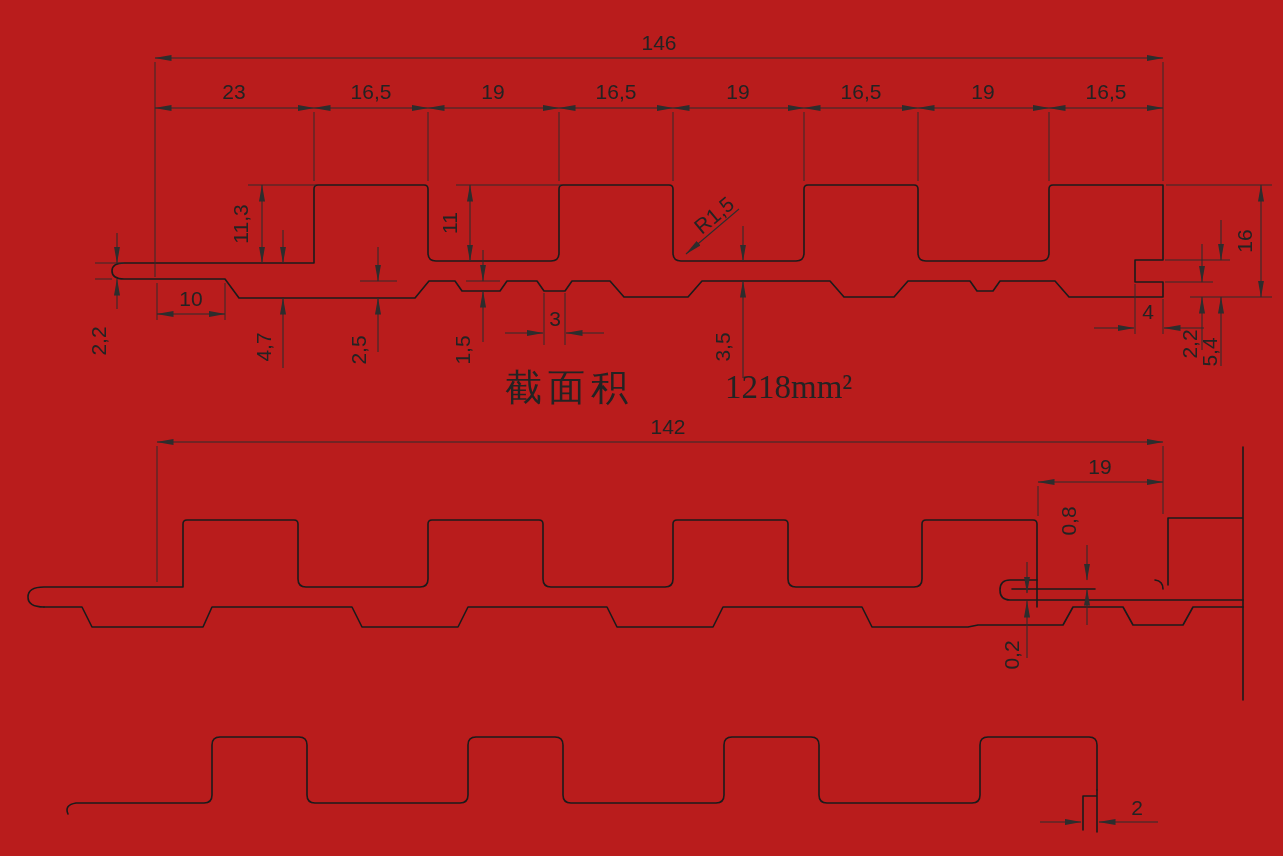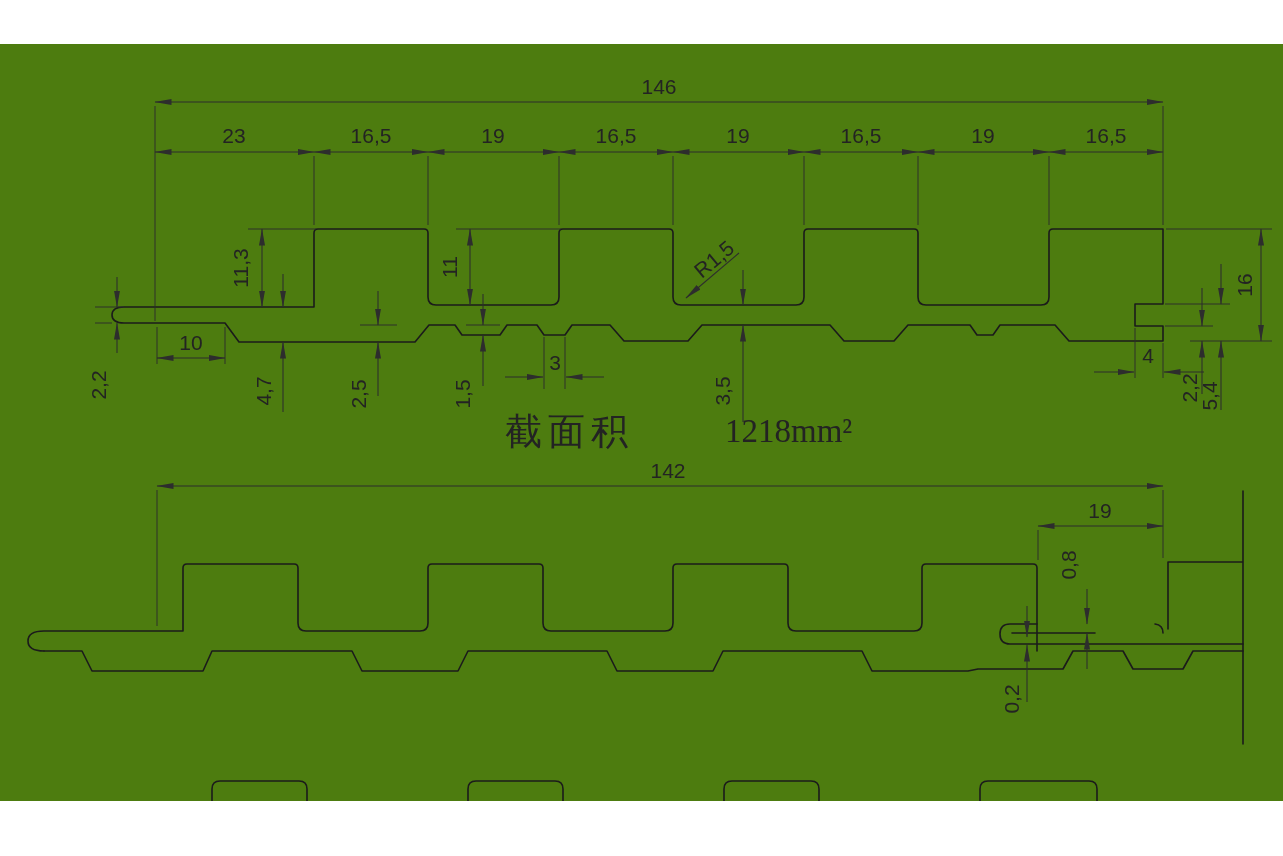--- a/index.html
+++ b/index.html
@@ -1,16 +1,16 @@
 <!DOCTYPE html>
 <html><head>
 <meta charset="utf-8">
 <style>
   html,body{margin:0;padding:0;background:#ffffff;}
-  .stage{width:1283px;height:757px;position:relative;background:#4d7c0f;overflow:hidden;margin-top:44px;}
+  .stage{width:1283px;height:856px;position:relative;background:#b91c1c;overflow:hidden;}
   svg{display:block;}
   .profile{fill:none;stroke:#1b1b1b;stroke-width:1.6;stroke-linejoin:round;stroke-linecap:round;}
   .dim{fill:none;stroke:#2d2d2d;stroke-width:1.05;}
   .ext{fill:none;stroke:#2d2d2d;stroke-width:0.95;}
   text{fill:#232323;font-family:"Liberation Sans","DejaVu Sans",sans-serif;font-size:21px;}
   .rot{text-anchor:middle;dominant-baseline:central;}
   .mid{text-anchor:middle;}
   .cjk{font-size:37px;letter-spacing:6px;font-family:"Liberation Serif","DejaVu Serif",serif;}
   .area{font-size:33px;font-family:"Liberation Serif","DejaVu Serif",serif;}
 </style>

